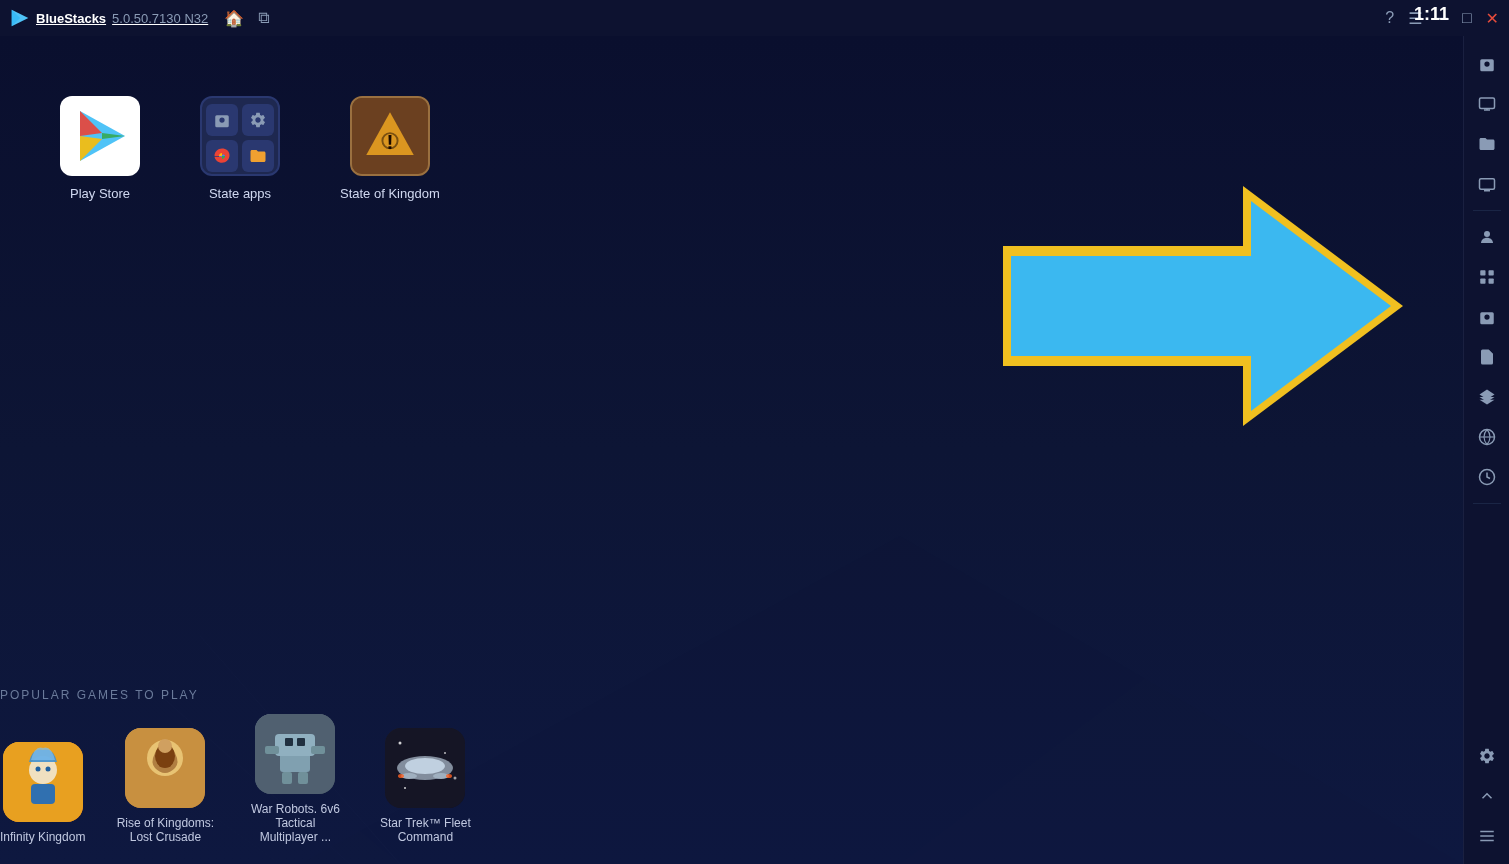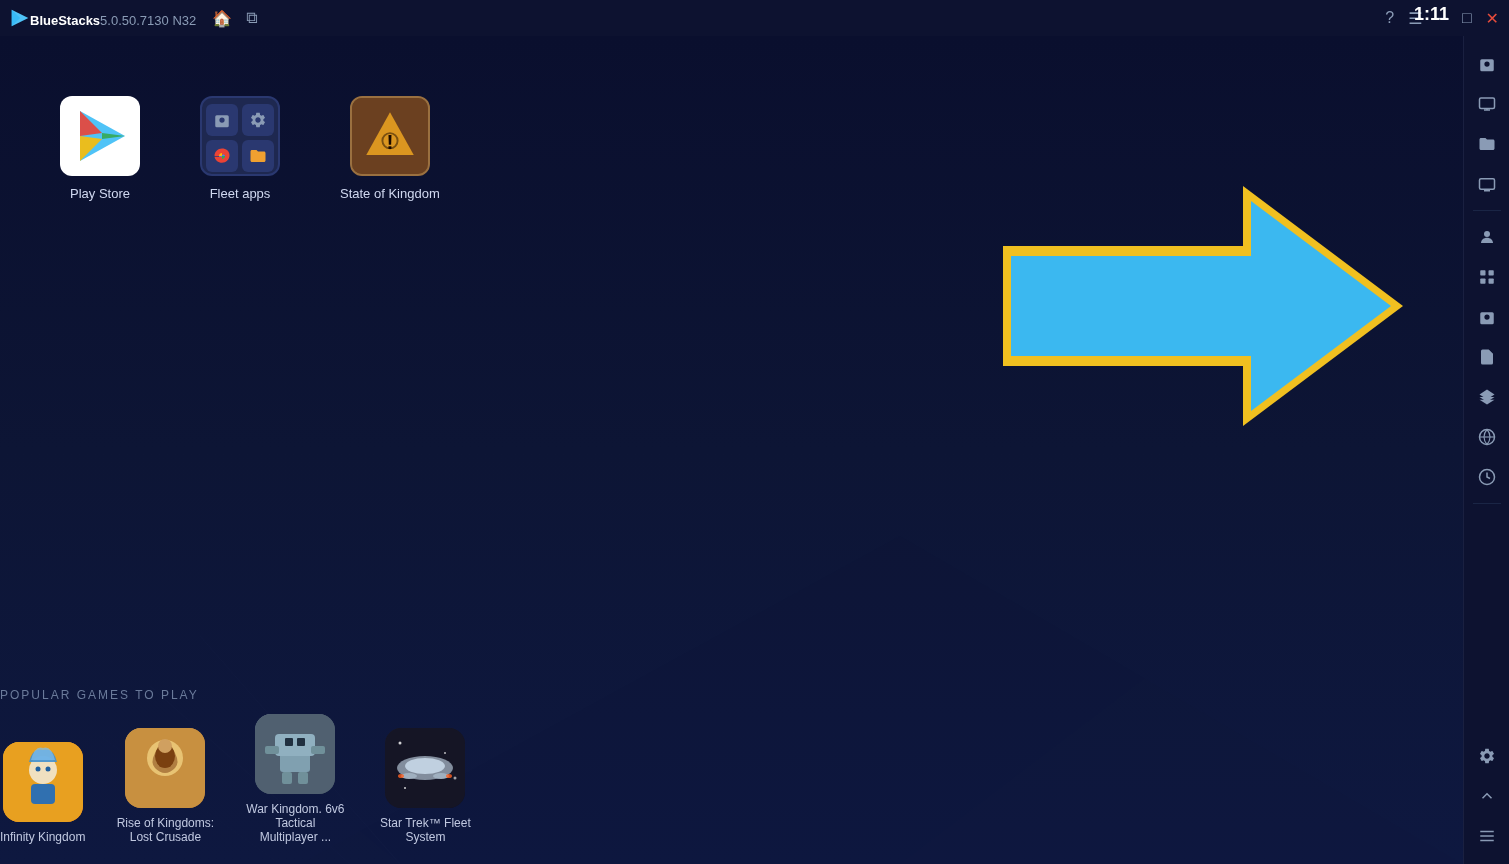--- a/index.html
+++ b/index.html
@@ -18,23 +18,25 @@
       top: 0; left: 0; right: 0;
       height: 36px;
       background: #0d1230;
       display: flex;
       align-items: center;
       padding: 0 10px;
       z-index: 100;
     }
     #titlebar .logo {
       display: flex;
-      align-items: flex-end;
+      align-items: center;
+      gap: 6px;
       color: #fff;
       font-size: 12px;
+      text-decoration: underline;
     }
     #titlebar .logo-icon {
       width: 20px;
       height: 20px;
     }
     #titlebar .version {
       color: #8a9bb5;
       font-size: 13px;
     }
     #titlebar .nav-icons {
@@ -398,21 +400,21 @@
               <path d="M16 12c0 2.21-1.79 4-4 4v-4h4z" fill="#34A853"></path>
             </svg>
         </div>
 
         <div style="background:#2a3870;border-radius:6px;display:flex;align-items:center;justify-content:center;width:32px;height:32px;">
           <svg width="18" height="18" viewBox="0 0 24 24" fill="#f0a030">
               <path d="M20 6H12l-2-2H4c-1.1 0-2 .9-2 2v12c0 1.1.9 2 2 2h16c1.1 0 2-.9 2-2V8c0-1.1-.9-2-2-2z"></path>
             </svg>
         </div>
       </div>
-      <span class="app-icon-label">Fleet apps</span>
+      <span class="app-icon-label">State apps</span>
     </div>
 
     <div class="app-icon-container">
       <div class="app-icon sos-icon">
 
         <svg width="76" height="76" viewBox="0 0 80 80">
           <rect width="80" height="80" fill="#6b4020"></rect>
 
           <polygon points="40,15 65,60 15,60" fill="#e8a020" opacity="0.9"></polygon>
           <text x="40" y="54" text-anchor="middle" font-size="22" font-weight="bold" fill="#1a0a00">!</text>
@@ -482,21 +484,21 @@
             <rect x="30" y="24" width="8" height="8" rx="1" fill="#203040"></rect>
             <rect x="42" y="24" width="8" height="8" rx="1" fill="#203040"></rect>
 
             <rect x="27" y="58" width="10" height="12" rx="2" fill="#70909a"></rect>
             <rect x="43" y="58" width="10" height="12" rx="2" fill="#70909a"></rect>
 
             <rect x="10" y="32" width="14" height="8" rx="2" fill="#70909a"></rect>
             <rect x="56" y="32" width="14" height="8" rx="2" fill="#70909a"></rect>
           </svg>
         </div>
-        <span class="game-label">War Kingdom. 6v6 Tactical Multiplayer ...</span>
+        <span class="game-label">War Robots. 6v6 Tactical Multiplayer ...</span>
       </div>
 
       <div class="game-item">
         <div class="game-icon" style="background:linear-gradient(135deg,#202030,#101020);">
           <svg width="80" height="80" viewBox="0 0 80 80">
             <rect width="80" height="80" fill="#151525"></rect>
 
             <circle cx="15" cy="15" r="1.5" fill="white" opacity="0.8"></circle>
             <circle cx="60" cy="25" r="1" fill="white" opacity="0.7"></circle>
             <circle cx="70" cy="50" r="1.5" fill="white" opacity="0.6"></circle>
@@ -506,19 +508,19 @@
 
             <ellipse cx="40" cy="38" rx="20" ry="8" fill="#c0d0e0"></ellipse>
 
             <ellipse cx="24" cy="48" rx="8" ry="3" fill="#a0b0c0"></ellipse>
             <ellipse cx="56" cy="48" rx="8" ry="3" fill="#a0b0c0"></ellipse>
 
             <ellipse cx="16" cy="48" rx="3" ry="2" fill="#ff6020" opacity="0.8"></ellipse>
             <ellipse cx="64" cy="48" rx="3" ry="2" fill="#ff6020" opacity="0.8"></ellipse>
           </svg>
         </div>
-        <span class="game-label">Star Trek™ Fleet System</span>
+        <span class="game-label">Star Trek™ Fleet Command</span>
       </div>
 
     </div>
   </div>
 
 </div>
 
 </body></html>

